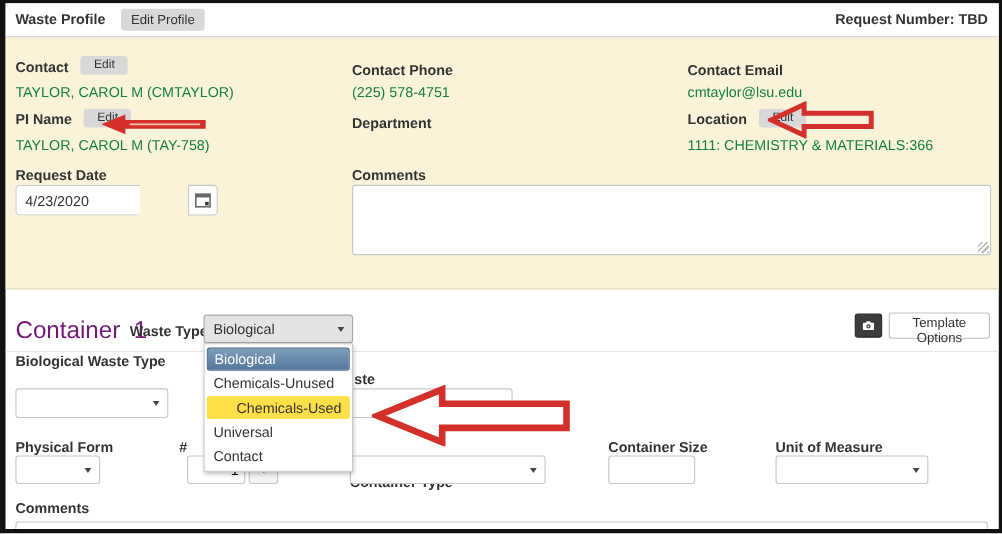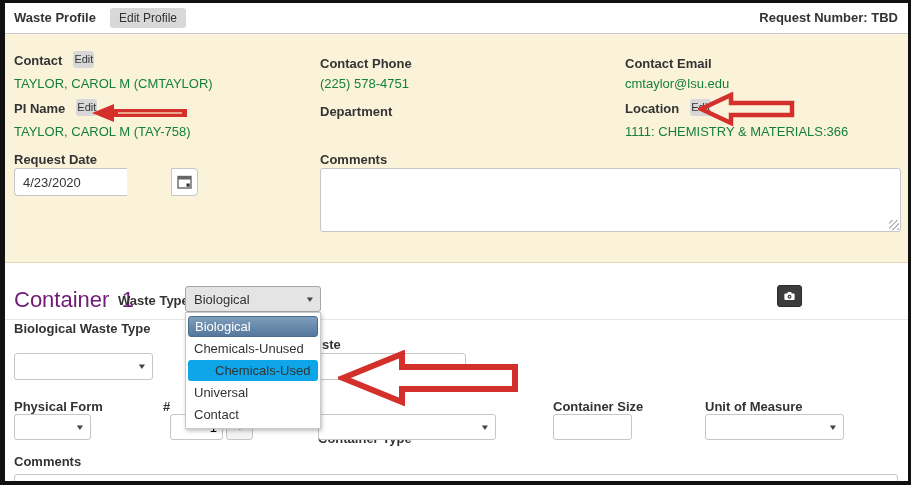--- a/index.html
+++ b/index.html
@@ -9,21 +9,21 @@
     background:#fff; overflow:hidden;
     font-family:"Liberation Sans", sans-serif; font-size:13px; color:#333;
   }
   .abs { position:absolute; }
   .lbl { font-weight:700; color:#333; font-size:13px; white-space:nowrap; }
   .val { color:#15803d; font-size:13px; white-space:nowrap; }
   .lblrow { position:absolute; display:flex; align-items:flex-end; gap:11px; }
   .chip {
     background:#d8d8d8; border:0; border-radius:3px; color:#333;
     font-family:"Liberation Sans", sans-serif;
-    font-size:11px; padding:3px 1px; line-height:1; cursor:pointer;
+    font-size:11px; padding:3px 12px; line-height:1; cursor:pointer;
   }
   .chip.big { font-size:12px; padding:4px 9px; }
 
   .topbar {
     position:absolute; left:0; right:0; top:0; height:30px;
     background:#fff; border-bottom:1px solid #c9c9c9;
   }
   .panel {
     position:absolute; left:0; right:0; top:31px; height:228px;
     background:#faf3da; border-bottom:1px solid #e3d9b8;
@@ -80,21 +80,21 @@
     box-shadow:1px 2px 4px rgba(0,0,0,.25); padding:2px;
   }
   .dd-item {
     height:21px; line-height:21px; padding:0 6px; margin:1px 0;
     font-size:13px; color:#333; border-radius:3px; cursor:pointer; white-space:nowrap;
   }
   .dd-item.selected {
     background:linear-gradient(#7e9dbb,#54789c); color:#fff;
     border:1px solid #4a6d90; height:19px; line-height:19px;
   }
-  .dd-item.hover { background:#0ea5e9;padding-left:27px; }
+  .dd-item.hover { background:#fde047;padding-left:27px; }
 
   .container-title { position:absolute; left:9px; top:284px; font-size:22px; color:#701a75; }
   .arrow-svg { position:absolute; pointer-events:none; }
 </style>
 </head>
 <body>
 
 <div class="app">
 
   <div class="topbar">
@@ -162,20 +162,21 @@
   </div>
 
   <button class="cam-btn">
     <svg width="15" height="12" viewBox="0 0 15 12">
       <rect x="0.5" y="2.5" width="14" height="9" rx="1.5" fill="#fff"></rect>
       <rect x="4.7" y="0.5" width="5.6" height="3.5" rx="1" fill="#fff"></rect>
       <circle cx="7.5" cy="7" r="2.6" fill="#3c3c3c"></circle>
       <circle cx="7.5" cy="7" r="1.1" fill="#fff"></circle>
     </svg>
   </button>
+  <button class="tpl-btn">Template Options</button>
 
   <div class="divider"></div>
 
   <span class="abs lbl" style="left:9px; top:318px;">Biological Waste Type</span>
   <div class="select abs" style="left:9px; top:350px; width:139px; height:27px;">
     <span></span>
     <span class="caret">▼</span>
   </div>
 
   <span class="abs lbl" style="left:317px; top:334px;">ste</span>

